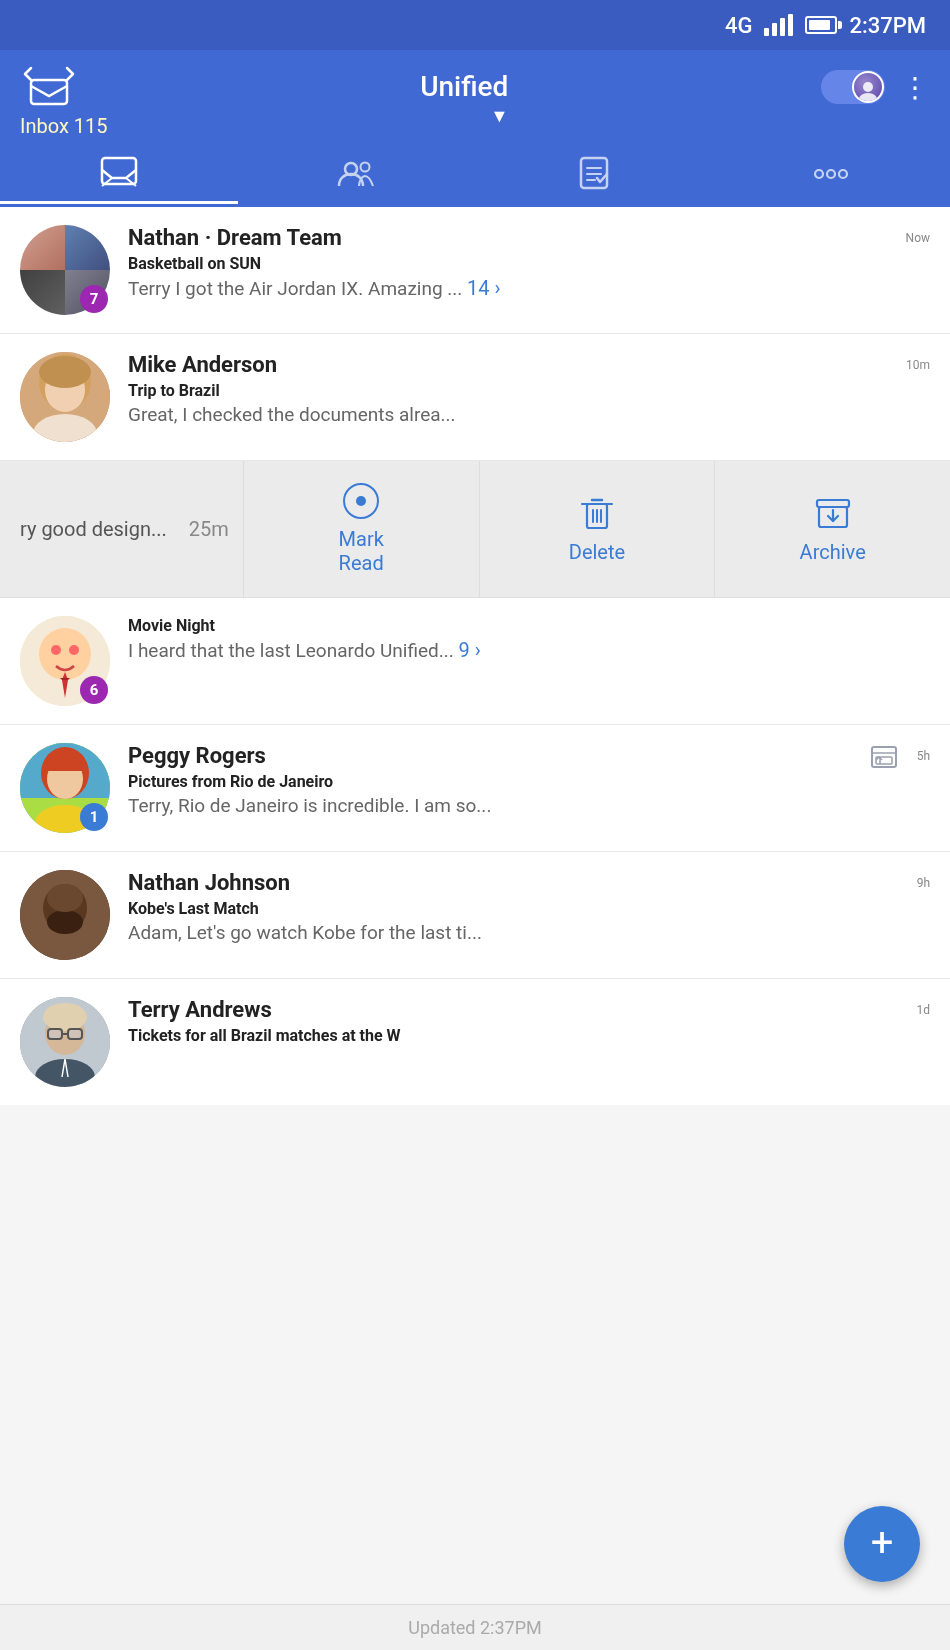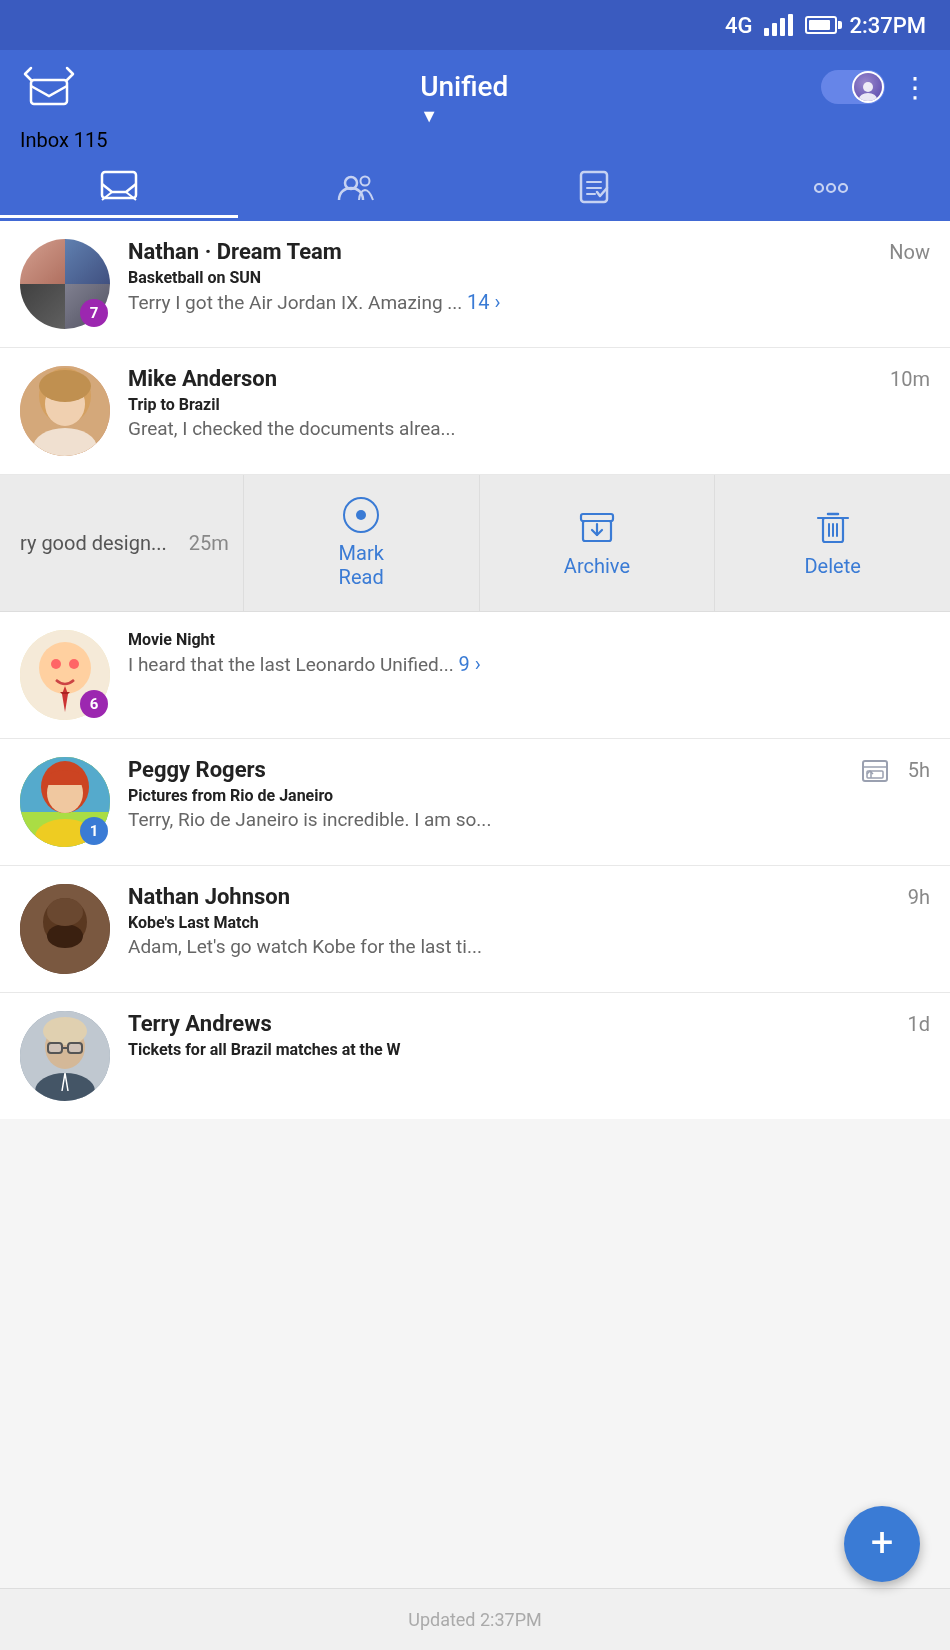--- a/index.html
+++ b/index.html
@@ -81,29 +81,29 @@
       align-items: flex-start;
     }
     .header-logo {
       width: 58px;
       height: 50px;
       display: flex;
       align-items: center;
       justify-content: center;
     }
     .inbox-label {
-      color: #000000;
+      color: #fef9c3;
       font-size: 20px;
       font-weight: 400;
-      margin-top: 16px;
+      margin-top: 2px;
     }
     .header-center {
       display: flex;
       flex-direction: column;
-      align-items: flex-start;
+      align-items: flex-end;
       margin-top: 8px;
     }
     .header-title {
       color: white;
       font-size: 28px;
       font-weight: 500;
     }
     .header-dropdown-arrow {
       color: white;
       font-size: 18px;
@@ -251,21 +251,21 @@
       align-items: center;
       justify-content: space-between;
       margin-bottom: 4px;
     }
     .email-sender {
       font-size: 22px;
       font-weight: 700;
       color: #222;
     }
     .email-time {
-      font-size: 20px;
+      font-size: 12px;
       color: #888;
       flex-shrink: 0;
       margin-left: 14px;
     }
     .email-subject {
       font-size: 16px;
       font-weight: 700;
       color: #222;
       margin-bottom: 3px;
     }
@@ -351,21 +351,21 @@
     .fab-plus {
       color: white;
       font-size: 40px;
       line-height: 1;
       margin-top: -2px;
     }
 
     
     .footer {
       background: #f0f0f0;
-      height: 62px;
+      height: 46px;
       display: flex;
       align-items: center;
       justify-content: center;
       border-top: 1px solid #ddd;
       position: absolute;
       bottom: 0;
       left: 0;
       right: 0;
     }
     .footer-text {
@@ -538,39 +538,39 @@
     </div>
 
     <div class="action-btn">
       <div class="circle-icon">
         <div class="circle-dot"></div>
       </div>
       <span class="action-label">Mark<br>Read</span>
     </div>
     <div class="action-btn">
       <div class="action-icon">
+        <svg width="34" height="36" viewBox="0 0 34 36" fill="none" xmlns="http://www.w3.org/2000/svg">
+          <rect x="7" y="8" width="20" height="24" rx="2" stroke="#3a7bd5" stroke-width="2.2" fill="none"></rect>
+          <path d="M2 8 L32 8" stroke="#3a7bd5" stroke-width="2.2" stroke-linecap="round"></path>
+          <path d="M12 4 L22 4" stroke="#3a7bd5" stroke-width="2.5" stroke-linecap="round"></path>
+          <path d="M13 14 L13 26 M17 14 L17 26 M21 14 L21 26" stroke="#3a7bd5" stroke-width="2" stroke-linecap="round"></path>
+        </svg>
+      </div>
+      <span class="action-label">Delete</span>
+    </div>
+    <div class="action-btn">
+      <div class="action-icon">
         <svg width="36" height="36" viewBox="0 0 36 36" fill="none" xmlns="http://www.w3.org/2000/svg">
           <rect x="2" y="4" width="32" height="7" rx="2" stroke="#3a7bd5" stroke-width="2.2" fill="none"></rect>
           <rect x="4" y="11" width="28" height="20" rx="2" stroke="#3a7bd5" stroke-width="2.2" fill="none"></rect>
           <path d="M13 20 L18 25 L23 20" stroke="#3a7bd5" stroke-width="2.2" stroke-linecap="round" stroke-linejoin="round"></path>
           <path d="M18 14 L18 25" stroke="#3a7bd5" stroke-width="2.2" stroke-linecap="round"></path>
         </svg>
       </div>
       <span class="action-label">Archive</span>
-    </div>
-    <div class="action-btn">
-      <div class="action-icon">
-        <svg width="34" height="36" viewBox="0 0 34 36" fill="none" xmlns="http://www.w3.org/2000/svg">
-          <rect x="7" y="8" width="20" height="24" rx="2" stroke="#3a7bd5" stroke-width="2.2" fill="none"></rect>
-          <path d="M2 8 L32 8" stroke="#3a7bd5" stroke-width="2.2" stroke-linecap="round"></path>
-          <path d="M12 4 L22 4" stroke="#3a7bd5" stroke-width="2.5" stroke-linecap="round"></path>
-          <path d="M13 14 L13 26 M17 14 L17 26 M21 14 L21 26" stroke="#3a7bd5" stroke-width="2" stroke-linecap="round"></path>
-        </svg>
-      </div>
-      <span class="action-label">Delete</span>
     </div>
   </div>
 
   <div class="email-item">
     <div class="avatar-wrap">
       <div class="avatar" style="overflow:hidden; position:relative; background:#f0e8c0;">
         <svg width="90" height="90" viewBox="0 0 90 90" fill="none" xmlns="http://www.w3.org/2000/svg">
           <rect width="90" height="90" fill="#f5ead8"></rect>
 
           <circle cx="45" cy="38" r="26" fill="#ffd0a0"></circle>

